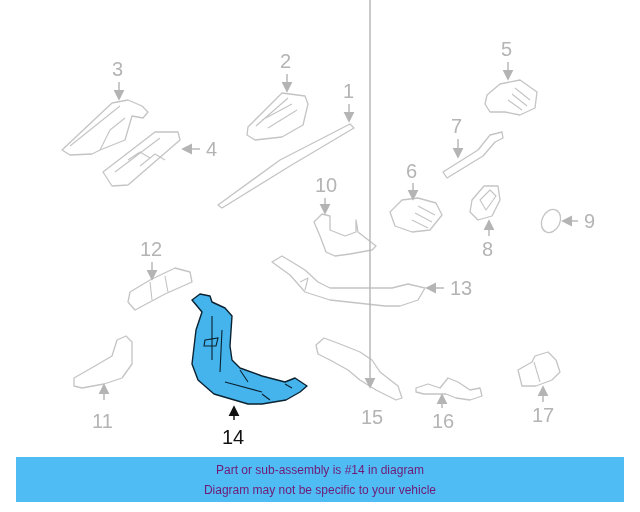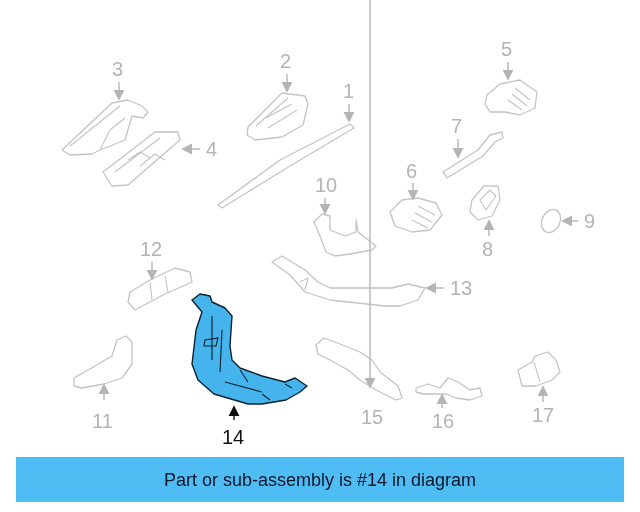--- a/index.html
+++ b/index.html
@@ -8,21 +8,21 @@
   .lbl { font-family:"Liberation Sans", sans-serif; font-size:20px; fill:#b4b4b4; }
   .lbl-active { font-family:"Liberation Sans", sans-serif; font-size:20px; fill:#111111; }
   .part { fill:#ffffff; stroke:#c4c4c4; stroke-width:1.3; stroke-linejoin:round; }
   .pline { fill:none; stroke:#c4c4c4; stroke-width:1.1; stroke-linejoin:round; }
   .arrow { stroke:#b4b4b4; stroke-width:1.4; fill:none; }
   .arrowhead { fill:#b4b4b4; }
   .hl { fill:#45b4ec; stroke:#0b2230; stroke-width:1.4; stroke-linejoin:round; }
   .hl-line { fill:none; stroke:#0b2230; stroke-width:1.1; }
   #banner { position:absolute; left:16px; top:457px; width:608px; height:45px; background:#4fbcf4;
             display:flex; flex-direction:column; align-items:center; justify-content:center; }
-  #banner span { font-family:"Liberation Sans", sans-serif; font-size:18px; line-height:20px; color:#0f172a; }
+  #banner span { font-family:"Liberation Sans", sans-serif; font-size:12px; line-height:20px; color:#701a75; }
 </style>
 </head>
 <body>
 
 <svg id="diagram" viewBox="0 0 640 512" xmlns="http://www.w3.org/2000/svg">
   <defs>
     <marker id="ah" markerWidth="8" markerHeight="8" refX="6" refY="4" orient="auto">
       <path d="M0,0 L8,4 L0,8 Z" class="arrowhead"></path>
     </marker>
     <marker id="ahd" markerWidth="8" markerHeight="8" refX="6" refY="4" orient="auto">
@@ -138,13 +138,14 @@
   <g>
     <path class="part" d="M518,370 L532,362 L535,356 L548,352 L556,360 L560,372 L552,380 L536,386 L522,386 Z"></path>
     <path class="pline" d="M534,362 L540,382"></path>
     <line class="arrow" x1="543" y1="402" x2="543" y2="388" marker-end="url(#ah)"></line>
     <text class="lbl" x="532" y="422">17</text>
   </g>
 </svg>
 
 <div id="banner">
   <span>Part or sub-assembly is #14 in diagram</span>
+  <span>Diagram may not be specific to your vehicle</span>
 </div>
 
 </body></html>

